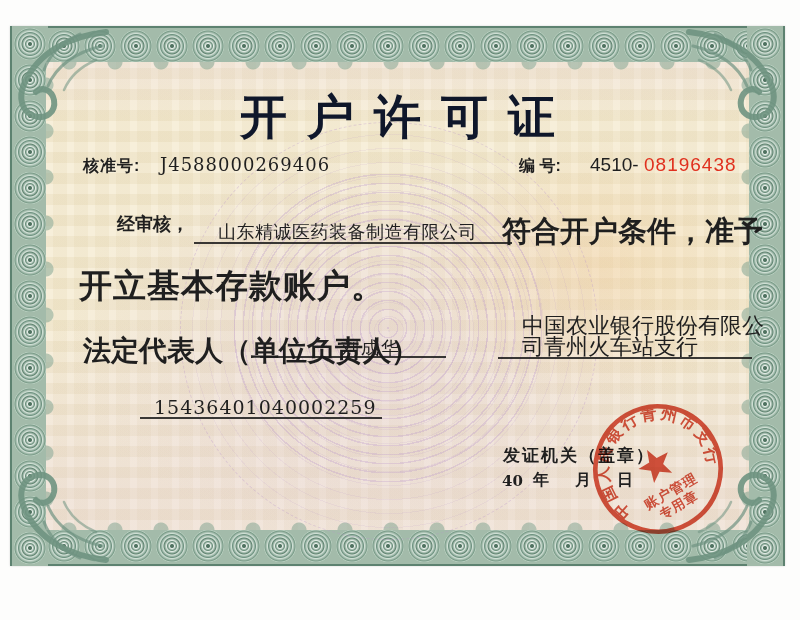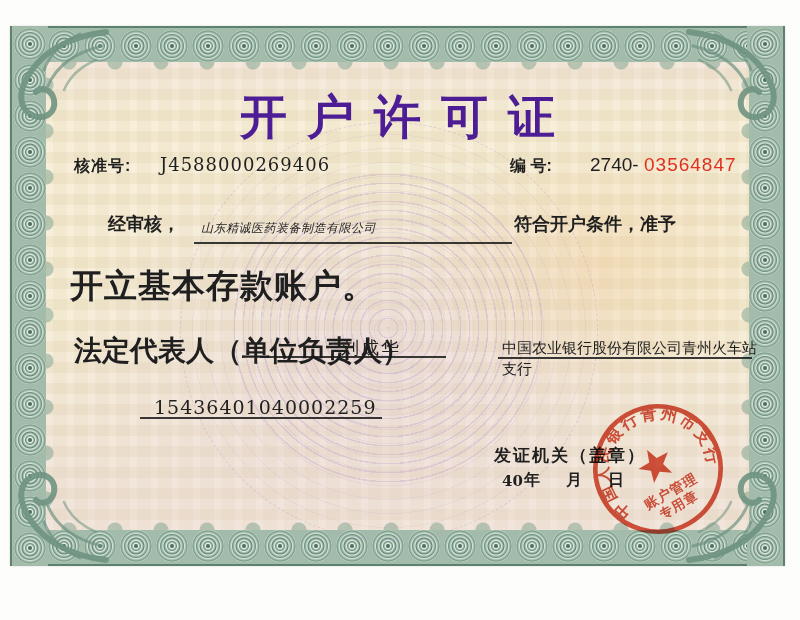--- a/index.html
+++ b/index.html
@@ -64,40 +64,40 @@
       rgba(186,150,202,0.30) 0 1.5px, rgba(186,150,202,0) 1.5px 9px);
   }
   .rosette-outer{
     position:absolute;left:170px;top:96px;width:416px;height:416px;border-radius:50%;
     border:1px dashed rgba(186,150,202,0.35);
     background:repeating-radial-gradient(circle at center,
       rgba(186,150,202,0.12) 0 1px, rgba(186,150,202,0) 1px 14px);
   }
   
   .t{position:absolute;white-space:nowrap;color:#1f1f1f;}
-  .lbl{font-family:"Liberation Sans",sans-serif;font-weight:bold;}
+  .lbl{font-family:"Liberation Sans",sans-serif;font-weight:bold;margin-left:9px;}
   .val{font-family:"DejaVu Serif",serif;}
   .title{
     left:0;width:775px;text-align:center;top:60px;
     font-family:"DejaVu Serif",serif;font-weight:bold;font-size:47px;
-    letter-spacing:20px;padding-left:20px;box-sizing:border-box;color:#4c1d95;
+    letter-spacing:20px;padding-left:20px;box-sizing:border-box;color:#0f172a;
   }
   .approval-label{left:64px;top:130px;font-size:16px;letter-spacing:1px;}
   .approval-value{left:150px;top:128px;font-size:18px;letter-spacing:1px;}
   .serial-label{left:500px;top:130px;font-size:16px;}
   .serial-prefix{left:580px;top:128px;font-size:19px;font-family:"Liberation Sans",sans-serif;}
   .serial-number{left:634px;top:128px;font-size:19px;color:#e0301e;font-family:"Liberation Sans",sans-serif;letter-spacing:1px;}
   .reviewed-prefix{left:98px;top:186px;font-size:18px;}
-  .company-name{left:191px;top:194px;font-size:12px;letter-spacing:.5px;font-style:italic;}
-  .approval-clause{left:504px;top:186px;font-size:18px;}
+  .company-name{left:208px;top:194px;font-size:18px;letter-spacing:.5px;}
+  .approval-clause{left:483px;top:186px;font-size:29px;}
   .account-clause{left:60px;top:238px;font-size:33px;letter-spacing:1px;}
   .legal-rep-label{left:64px;top:306px;font-size:28px;}
   .legal-rep-value{left:288px;top:310px;font-size:18px;letter-spacing:2px;margin-left:43px;}
   .bank-label{left:415px;top:308px;font-size:21px;letter-spacing:2px;}
-  .bank-value{left:492px;top:289px;font-size:15px;line-height:21px;width:256px;white-space:normal;margin-top:23px;}
+  .bank-value{left:512px;top:289px;font-size:22px;line-height:21px;width:256px;white-space:normal;}
   .account-label{left:64px;top:368px;font-size:21px;letter-spacing:14px;}
   .account-value{left:144px;top:370px;font-size:19px;letter-spacing:1px;}
   .authority-label{left:484px;top:418px;font-size:17px;letter-spacing:2px;}
   .date-ypfx{left:492px;top:446px;font-size:15px;font-family:"DejaVu Serif",serif;font-weight:bold;}
   .date-y{left:514px;top:444px;font-size:16px;}
   .date-m{left:556px;top:444px;font-size:16px;}
   .date-d{left:598px;top:444px;font-size:16px;}
   
   .u{position:absolute;height:2px;background:rgba(25,25,25,0.85);}
   .u-company{left:184px;top:216px;width:318px;}
@@ -170,22 +170,22 @@
       <path d="M86 34 C72 40 60 50 54 64" stroke-width="2.5" opacity="0.55"></path>
     </g>
   </svg>
 
   <div class="t title">开户许可证</div>
 
   <div class="t lbl approval-label">核准号:</div>
   <div class="t val approval-value">J4588000269406</div>
 
   <div class="t lbl serial-label">编 号:</div>
-  <div class="t serial-prefix">2740-</div>
-  <div class="t serial-number">03564847</div>
+  <div class="t serial-prefix">4510-</div>
+  <div class="t serial-number">08196438</div>
 
   <div class="t lbl reviewed-prefix">经审核，</div>
   <div class="t val company-name">山东精诚医药装备制造有限公司</div>
   <div class="u u-company"></div>
   <div class="t lbl approval-clause">符合开户条件，准予</div>
   <div class="t lbl account-clause">开立基本存款账户。</div>
 
   <div class="t lbl legal-rep-label">法定代表人（单位负责人）</div>
   <div class="t val legal-rep-value">刘成华</div>
   <div class="u u-name"></div>

